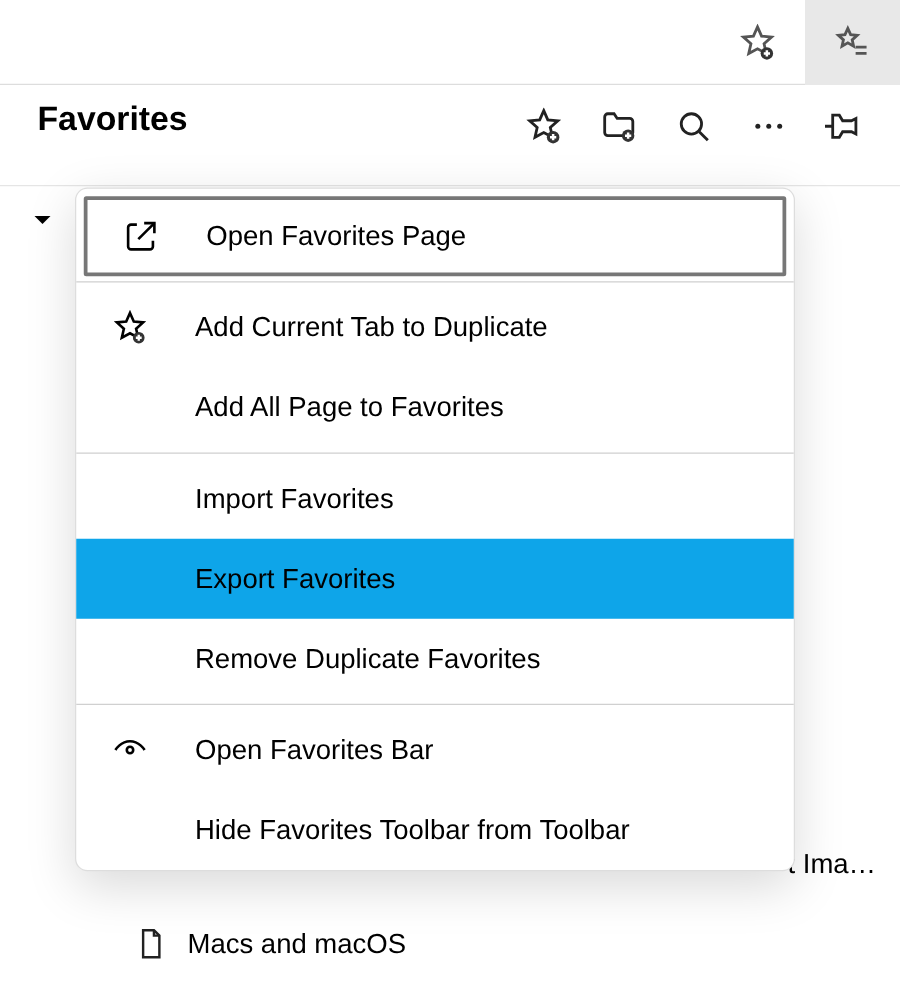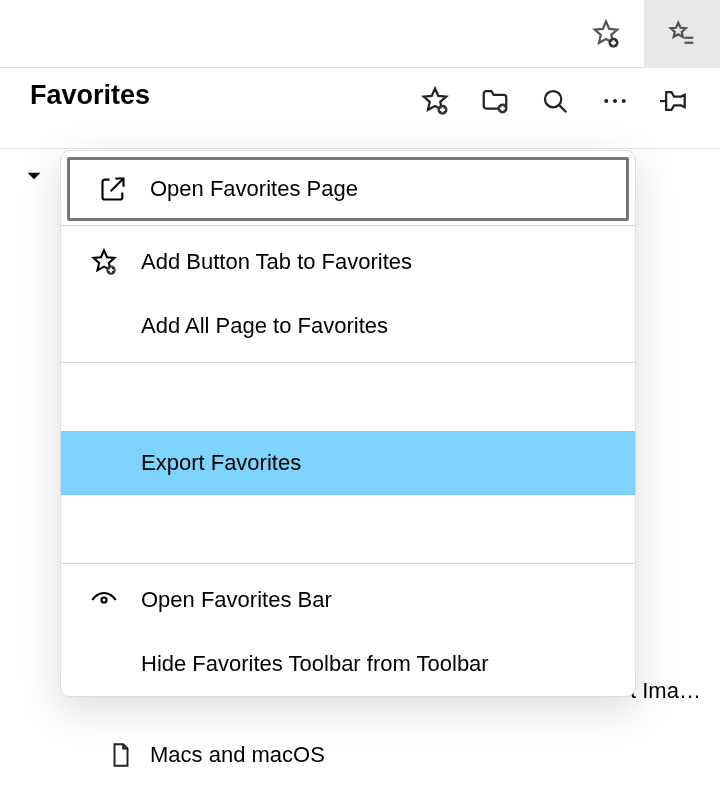--- a/index.html
+++ b/index.html
@@ -77,30 +77,30 @@
       background: #fff;
       border: 1px solid #ddd;
       border-radius: 10px;
       box-shadow: 0 12px 40px rgba(0,0,0,0.15);
       padding-top: 4px;
     }
     .menu-item {
       display: flex; align-items: center;
       height: 64px;
       padding: 0 28px;
-      gap: 22px;
+      gap: 37px;
       font-size: 22px;
       cursor: default;
     }
     .menu-item.highlight {
       margin: 2px 6px;
       border: 3px solid #777;
       border-radius: 2px;
     }
-    .menu-item.hover { background: #7dd3fc; }
+    .menu-item.hover { background: #0ea5e9; }
     .menu-item .micon { width:30px; height:30px; display:flex; align-items:center; justify-content:center; }
     .menu-item .micon svg { width:28px; height:28px; stroke:#000; fill:none; stroke-width:1.8; }
     .menu-item .no-icon { width:30px; height:30px; }
     .menu-sep {
       height: 1px;
       background: #d0d0d0;
       margin: 4px 0;
     }
   </style>
 </head>
@@ -193,36 +193,38 @@
   </div>
   <div class="menu-sep"></div>
   <div class="menu-item">
     <span class="micon">
       <svg viewBox="0 0 24 24">
         <path d="M12 2l2.6 5.9 6.4.6-4.8 4.3 1.4 6.2L12 16l-5.6 3 1.4-6.2L3 8.5l6.4-.6z"></path>
         <circle cx="18" cy="19" r="4" fill="#333" stroke="none"></circle>
         <path d="M18 17v4M16 19h4" stroke="#fff" stroke-width="1.6"></path>
       </svg>
     </span>
-    <span>Add Button Tab to Favorites</span>
+    <span>Add Current Tab to Duplicate</span>
   </div>
   <div class="menu-item">
     <span class="no-icon"></span>
     <span>Add All Page to Favorites</span>
   </div>
   <div class="menu-sep"></div>
   <div class="menu-item">
     <span class="no-icon"></span>
+    <span>Import Favorites</span>
   </div>
   <div class="menu-item hover">
     <span class="no-icon"></span>
     <span>Export Favorites</span>
   </div>
   <div class="menu-item">
     <span class="no-icon"></span>
+    <span>Remove Duplicate Favorites</span>
   </div>
   <div class="menu-sep"></div>
   <div class="menu-item">
     <span class="micon">
       <svg viewBox="0 0 24 24">
         <path d="M2 12s3.5-6 10-6 10 6 10 6"></path>
         <circle cx="12" cy="12" r="2.2"></circle>
       </svg>
     </span>
     <span>Open Favorites Bar</span>

